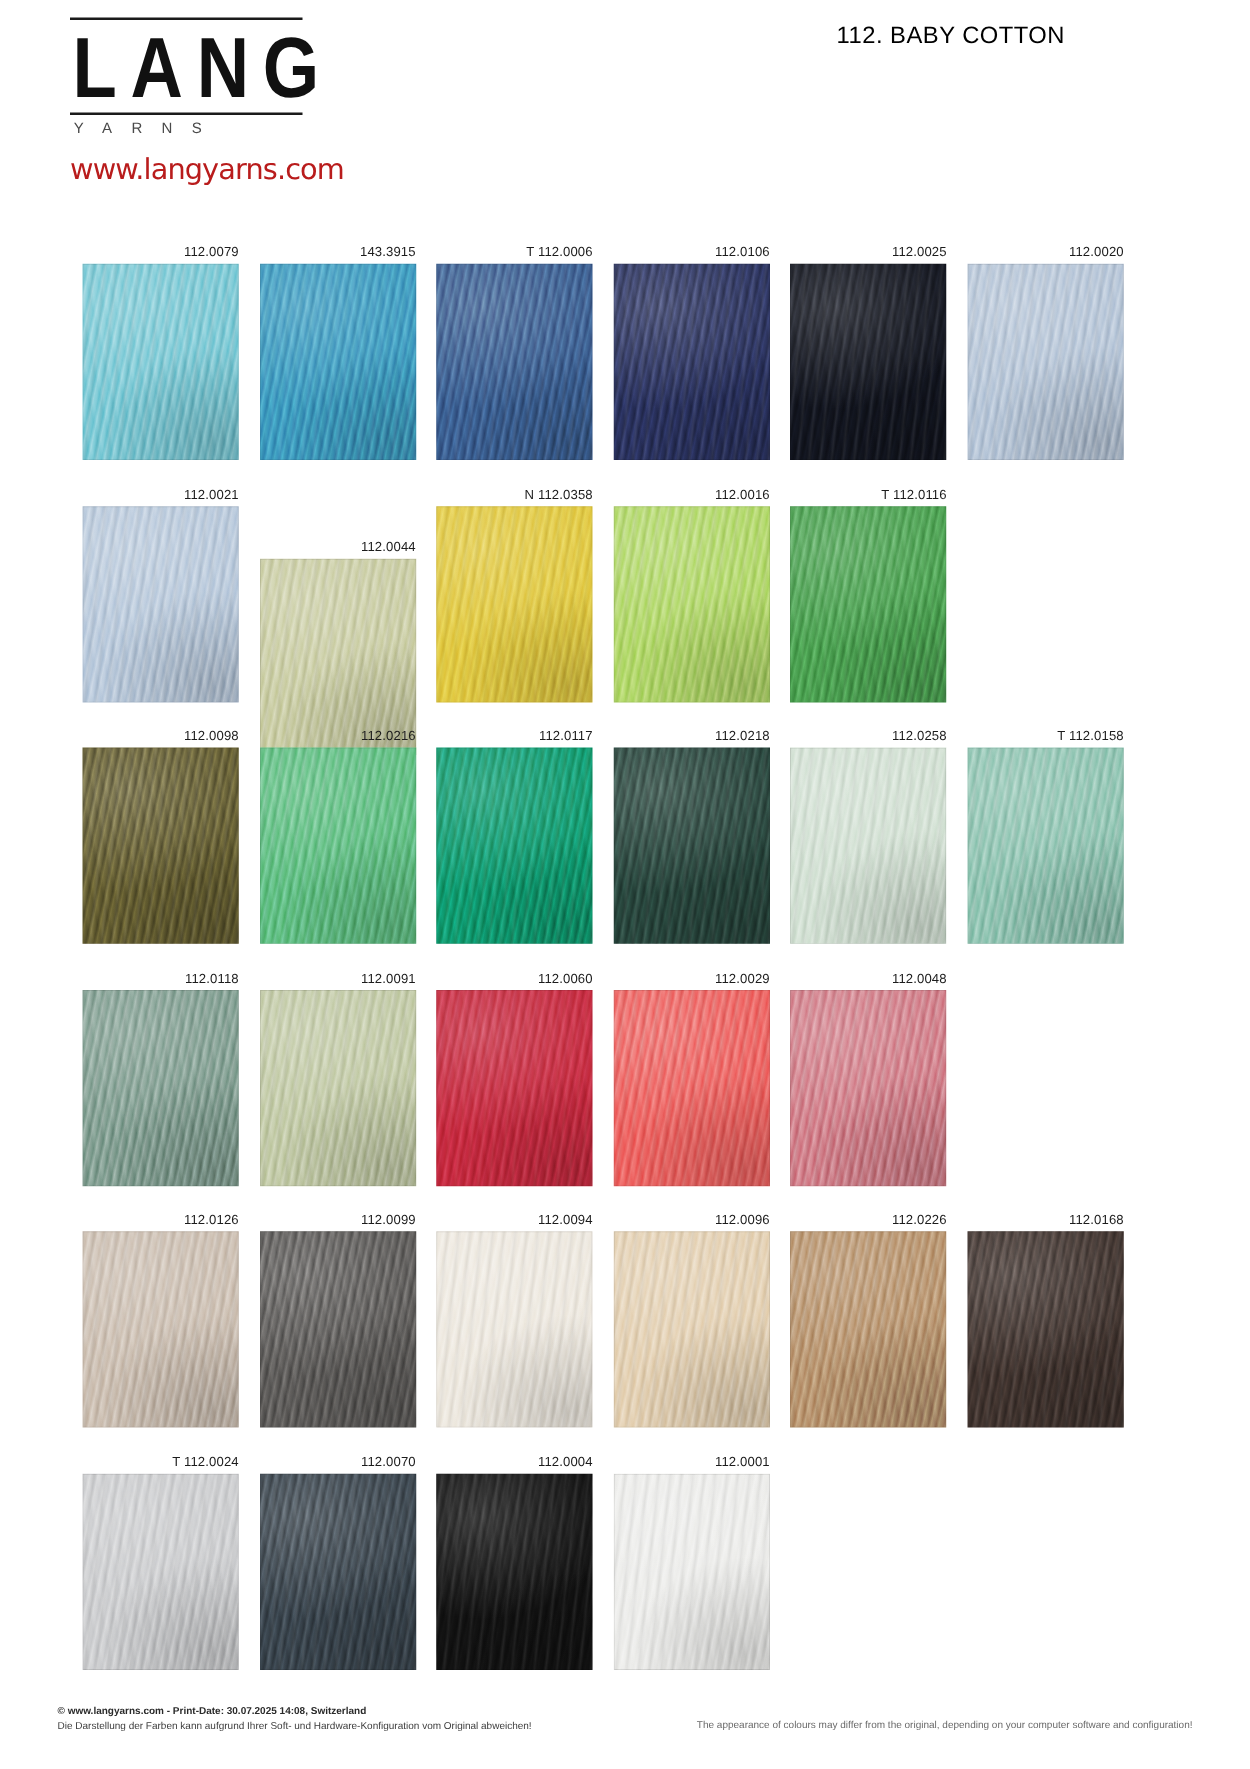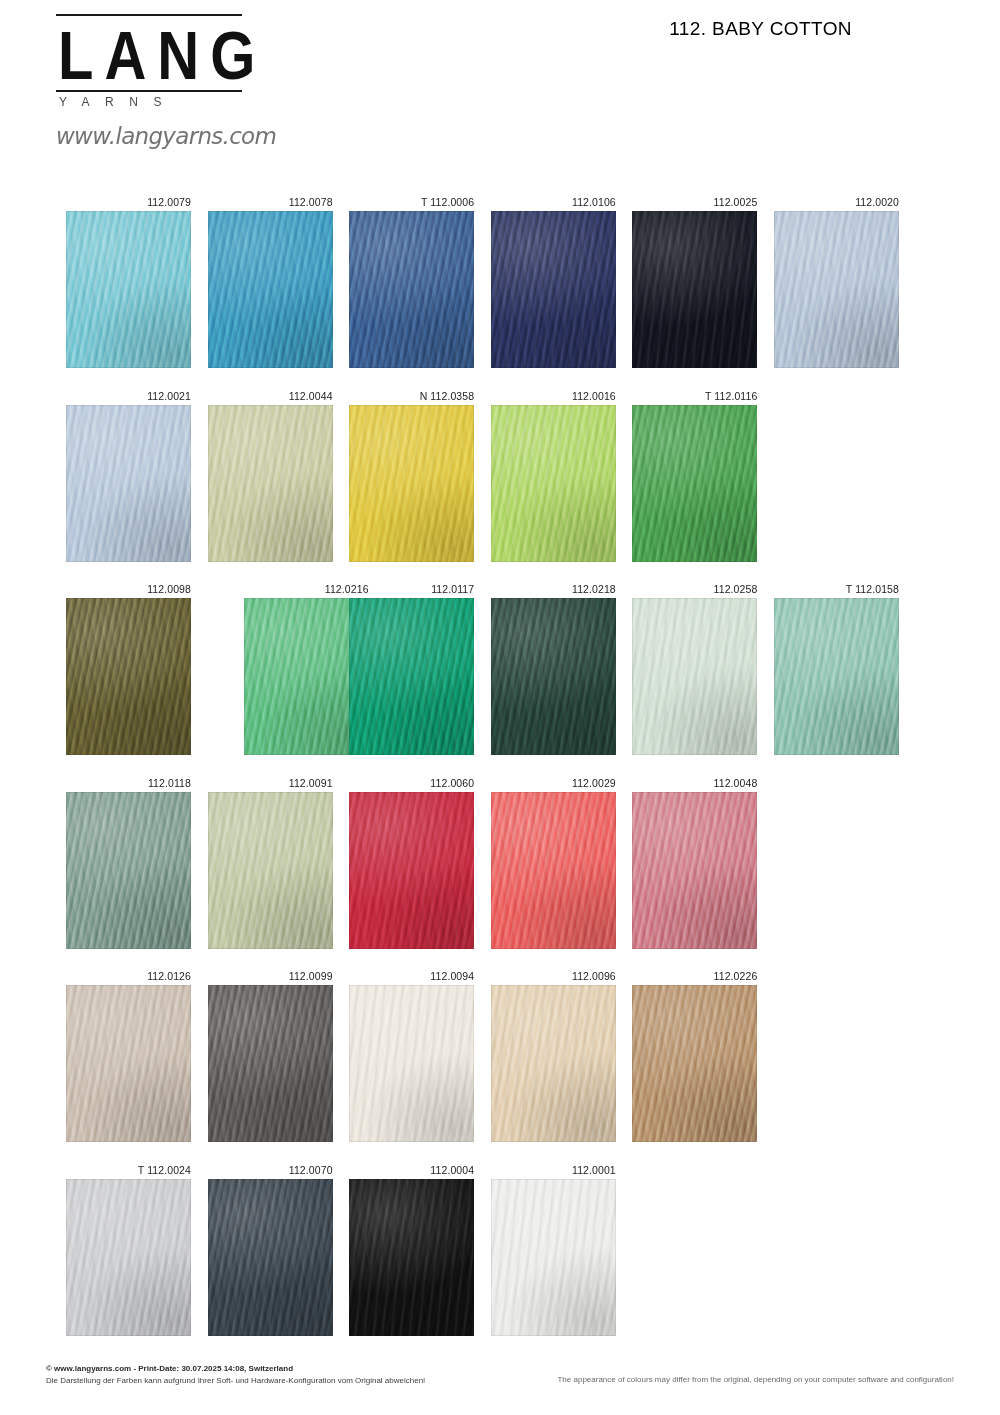--- a/index.html
+++ b/index.html
@@ -37,25 +37,24 @@
   .logo-rule-bot{
     width:186px;height:1.5px;background:#1a1a1a;margin-top:10px;
   }
   .logo-sub{
     font-size:12px;letter-spacing:15.5px;color:#4a4a4a;
     margin-top:3px;margin-left:3px;white-space:nowrap;
   }
   .logo-url{
     font-family:"DejaVu Sans", sans-serif;
     font-size:23px;
-    color:#737373;
+    color:#b91c1c;
     margin-top:14px;
     letter-spacing:-0.7px;
     white-space:nowrap;
-    font-style:italic;
   }
   .page-title{
     position:absolute;right:58px;top:18px;
     font-size:19px;font-weight:normal;letter-spacing:0.4px;
     color:#000;white-space:nowrap;
   }
 
   
   .grid{
     position:absolute;left:66px;top:194px;width:840px;
@@ -155,21 +154,21 @@
       <div class="cell" style="left: 0px;">
         <div class="cell-label">112.0079</div>
         <div class="swatch" style="background: rgb(126, 203, 215);">
           <div class="shade"></div>
           <div class="tex"></div>
           <div class="tex2"></div>
           <div class="edge"></div>
         </div>
       </div>
       <div class="cell" style="left: 141.6px;">
-        <div class="cell-label">112.0078</div>
+        <div class="cell-label">143.3915</div>
         <div class="swatch" style="background: rgb(61, 157, 194);">
           <div class="shade"></div>
           <div class="tex"></div>
           <div class="tex2"></div>
           <div class="edge"></div>
         </div>
       </div>
       <div class="cell" style="left: 283.2px;">
         <div class="cell-label">T 112.0006</div>
         <div class="swatch" style="background: rgb(58, 95, 147);">
@@ -210,21 +209,21 @@
     <div class="row">
       <div class="cell" style="left: 0px;">
         <div class="cell-label">112.0021</div>
         <div class="swatch" style="background: rgb(188, 204, 222);">
           <div class="shade"></div>
           <div class="tex"></div>
           <div class="tex2"></div>
           <div class="edge"></div>
         </div>
       </div>
-      <div class="cell" style="left: 141.6px;">
+      <div class="cell" style="left: 141.6px; margin-top: 42px;">
         <div class="cell-label">112.0044</div>
         <div class="swatch" style="background: rgb(205, 208, 168);">
           <div class="shade"></div>
           <div class="tex"></div>
           <div class="tex2"></div>
           <div class="edge"></div>
         </div>
       </div>
       <div class="cell" style="left: 283.2px;">
         <div class="cell-label">N 112.0358</div>
@@ -257,21 +256,21 @@
     <div class="row">
       <div class="cell" style="left: 0px;">
         <div class="cell-label">112.0098</div>
         <div class="swatch" style="background: rgb(101, 94, 49);">
           <div class="shade"></div>
           <div class="tex"></div>
           <div class="tex2"></div>
           <div class="edge"></div>
         </div>
       </div>
-      <div class="cell" style="left: 141.6px; margin-left: 36px;">
+      <div class="cell" style="left: 141.6px;">
         <div class="cell-label">112.0216</div>
         <div class="swatch" style="background: rgb(97, 193, 133);">
           <div class="shade"></div>
           <div class="tex"></div>
           <div class="tex2"></div>
           <div class="edge"></div>
         </div>
       </div>
       <div class="cell" style="left: 283.2px;">
         <div class="cell-label">112.0117</div>
@@ -390,20 +389,29 @@
         <div class="swatch" style="background: rgb(230, 211, 182);">
           <div class="shade"></div>
           <div class="tex"></div>
           <div class="tex2"></div>
           <div class="edge"></div>
         </div>
       </div>
       <div class="cell" style="left: 566.4px;">
         <div class="cell-label">112.0226</div>
         <div class="swatch" style="background: rgb(187, 151, 113);">
+          <div class="shade"></div>
+          <div class="tex"></div>
+          <div class="tex2"></div>
+          <div class="edge"></div>
+        </div>
+      </div>
+      <div class="cell" style="left: 708px;">
+        <div class="cell-label">112.0168</div>
+        <div class="swatch" style="background: rgb(64, 51, 46);">
           <div class="shade"></div>
           <div class="tex"></div>
           <div class="tex2"></div>
           <div class="edge"></div>
         </div>
       </div>
     </div>
     <div class="row">
       <div class="cell" style="left: 0px;">
         <div class="cell-label">T 112.0024</div>

